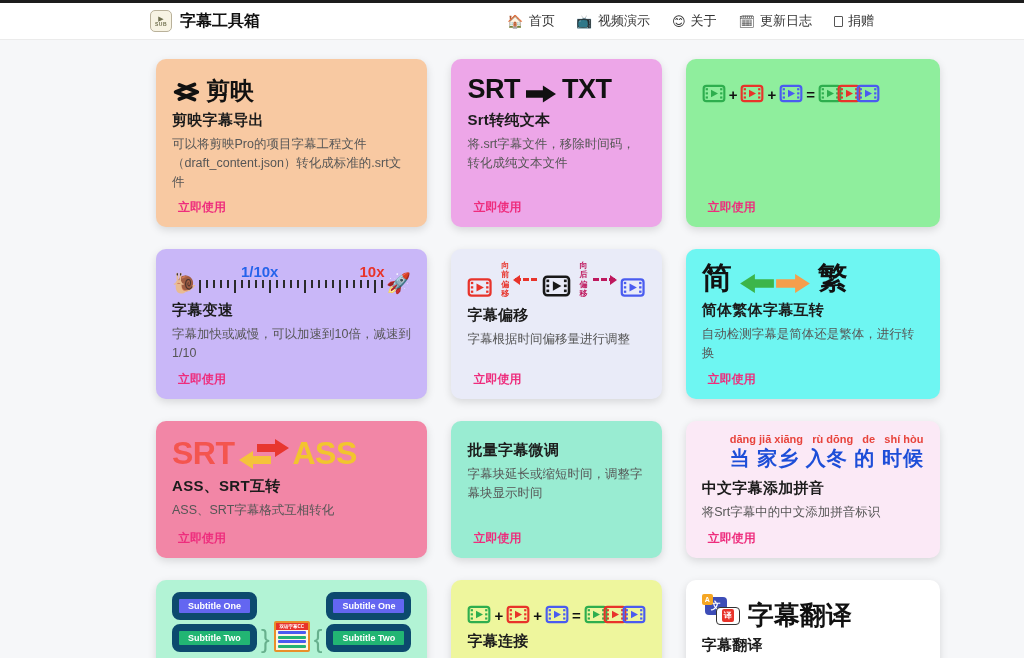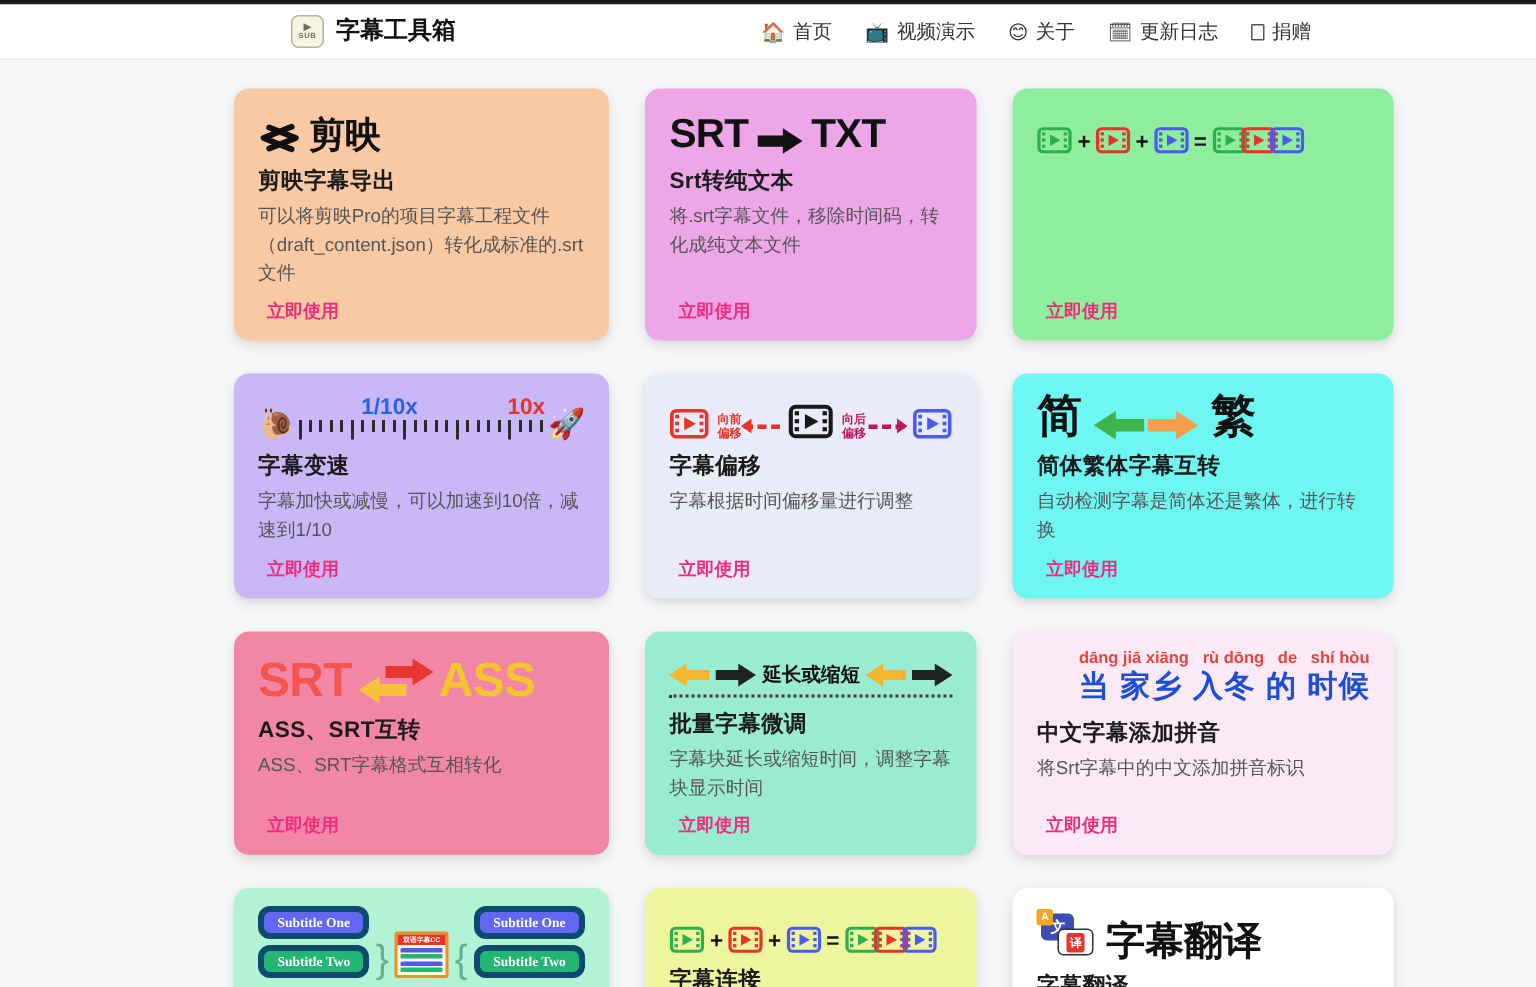--- a/index.html
+++ b/index.html
@@ -2,21 +2,21 @@
 <html><head>
 <meta charset="utf-8">
 <style>
   * { margin:0; padding:0; box-sizing:border-box; }
   html,body { width:1024px; font-family:"Liberation Sans","DejaVu Sans",sans-serif; background:#f6f7f9; color:#222; }
   body { min-height:658px; }
   .topstrip { height:3px; background:#1c1c1c; }
   
   header { background:#fff; border-bottom:1px solid #ebebeb; height:37px; }
   .hwrap { width:724px; margin:0 auto; height:100%; display:flex; align-items:center; justify-content:space-between; }
-  .brand { display:flex; align-items:flex-start; gap:8px; cursor:pointer;margin-left:44px; }
+  .brand { display:flex; align-items:flex-end; gap:8px; cursor:pointer; }
   .logo-box { width:22px; height:22px; border:1.5px solid #b9b19a; border-radius:5px; background:#f7f3e3;
               display:flex; flex-direction:column; align-items:center; justify-content:center; line-height:1; }
   .logo-box .tri { font-size:7px; color:#6f6f4e; }
   .logo-box .sub { font-size:5px; font-weight:bold; color:#6f6f4e; letter-spacing:.5px; }
   .brand-title { font-size:16px; font-weight:800; color:#111; }
   nav { display:flex; align-items:center; gap:22px; }
   .nav-item { display:flex; align-items:center; gap:5px; font-size:13px; color:#333; cursor:pointer; }
   .nav-ico { font-size:13px; line-height:1; }
   .nav-ico.boxy { display:inline-block; width:9px; height:11px; border:1.2px solid #555; border-radius:1px; }
   
@@ -53,21 +53,21 @@
   .darrow.right::before { content:""; position:absolute; right:-7px; top:-6.5px; border:5px solid transparent; border-left:7px solid currentColor; }
   .red { color:#e8332a; } .blue { color:#be185d; }
   
   .tune-row { display:flex; align-items:center; gap:4px; border-bottom:2px dotted #3a3a3a; padding-bottom:4px; }
   .tune-label { font-size:13px; font-weight:800; color:#111; white-space:nowrap; }
   
   .pin-col { display:flex; flex-direction:column;margin-left:28px; }
   .pinyin { color:#e8443c; font-weight:700; font-size:11px; white-space:pre; line-height:1.2; }
   .hanzi  { color:#1d4ed8; font-weight:900; font-size:20px; white-space:pre; line-height:1.25; letter-spacing:1px; }
   
-  .pill { font-size:9px; font-weight:700; color:#fff; border:4px solid #0c4a6e; border-radius:8px; padding:2px 9px; white-space:nowrap;font-family:Liberation Serif, serif; }
+  .pill { font-size:9px; font-weight:700; color:#fff; border:7px solid #0c4a6e; border-radius:8px; padding:2px 9px; white-space:nowrap; }
   .pill.one { background:#6366f1; } .pill.two { background:#22b573; }
   .pillcol { display:flex; flex-direction:column; gap:4px; }
   .brace { font-size:26px; font-weight:400; color:#67b08d; line-height:1; }
   .bl-icon { width:36px; height:31px; border:2px solid #e8902a; background:#fdf6e4; border-radius:2px; display:flex; flex-direction:column; }
   .bl-head { background:#e8332a; color:#fff; font-size:4.5px; font-weight:700; text-align:center; line-height:7px; height:7px; white-space:nowrap; overflow:hidden; }
   .bl-stripe { height:3px; margin:1.5px 2px 0; border-radius:1px; }
   .bl-stripe.b { background:#4a5cf0; } .bl-stripe.g { background:#22b573; }
   
   .tr-icon { position:relative; width:42px; height:34px; flex:0 0 auto; }
   .tr-a    { position:absolute; left:0; top:0; width:11px; height:11px; background:#f5a623; color:#fff; font-size:7px; font-weight:800;
@@ -272,37 +272,20 @@
             </svg>
       </span>
       <span class="big900" style="font-size:32px;color:#f2c52e">ASS</span>
     </div>
     <h3>ASS、SRT互转</h3>
     <p>ASS、SRT字幕格式互相转化</p>
     <span class="cta">立即使用</span>
   </div>
 
   <div class="card" style="background: rgb(153, 236, 210);">
-    <div class="hero">
-      <span class="tune-row">
-        <svg width="27" height="16" viewBox="0 0 32 18" style="color:#f5b52e">
-              <use href="#arrow-left"></use>
-            </svg>
-        <svg width="27" height="16" viewBox="0 0 32 18" style="color:#222">
-              <use href="#arrow-right"></use>
-            </svg>
-        <span class="tune-label">延长或缩短</span>
-        <svg width="27" height="16" viewBox="0 0 32 18" style="color:#f5b52e">
-              <use href="#arrow-left"></use>
-            </svg>
-        <svg width="27" height="16" viewBox="0 0 32 18" style="color:#222">
-              <use href="#arrow-right"></use>
-            </svg>
-      </span>
-    </div>
     <h3>批量字幕微调</h3>
     <p>字幕块延长或缩短时间，调整字幕块显示时间</p>
     <span class="cta">立即使用</span>
   </div>
 
   <div class="card" style="background: rgb(251, 233, 246);">
     <div class="hero" style="min-height:36px">
       <span class="pin-col">
         <span class="pinyin">dāng jiā xiāng   rù dōng   de   shí hòu</span>
         <span class="hanzi">当 家乡 入冬 的 时候</span>

